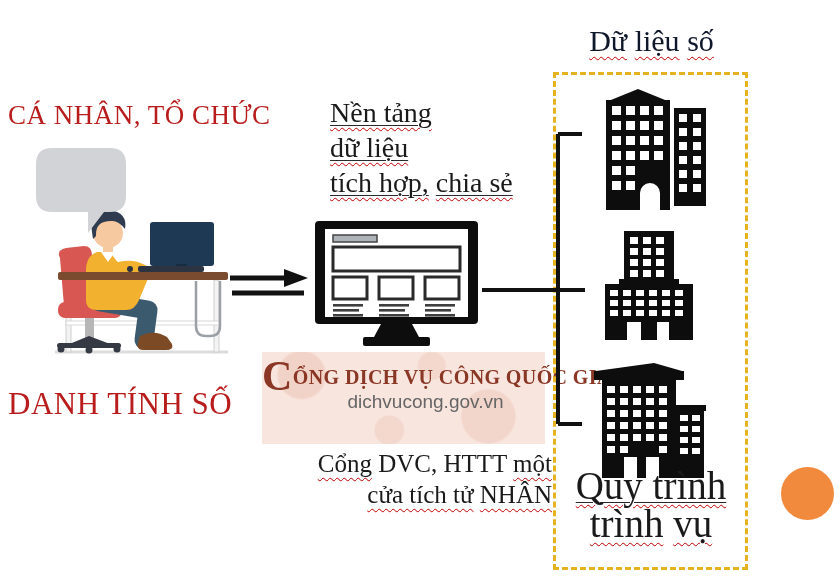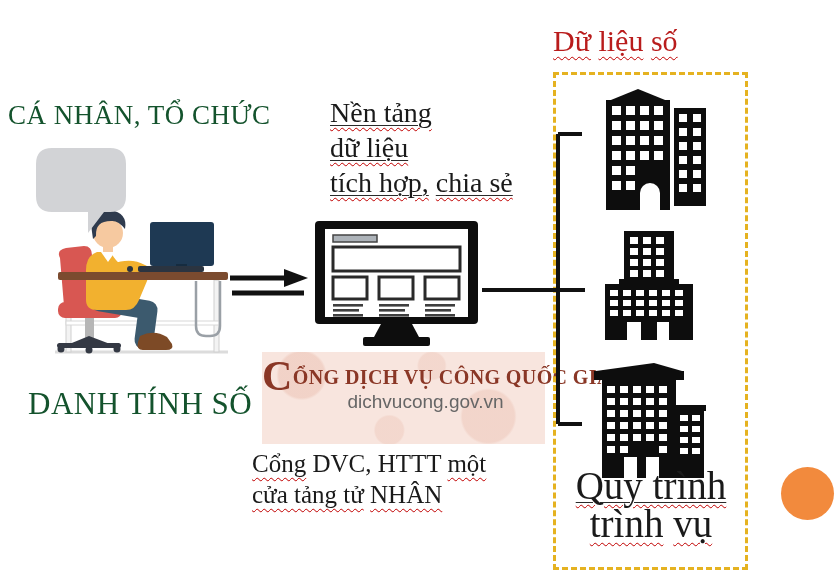--- a/index.html
+++ b/index.html
@@ -2,26 +2,26 @@
 <html><head>
 <meta charset="utf-8">
 <style>
   html,body{margin:0;padding:0;background:#fff;}
   .canvas{
     position:relative;width:840px;height:578px;background:#ffffff;overflow:hidden;
     font-family:"Liberation Serif","DejaVu Serif",serif;color:#1a1a1a;
   }
   .abs{position:absolute;}
   
-  .green-lbl{color:#14532d;font-weight:normal;letter-spacing:.5px;white-space:nowrap;}
+  .green-lbl{color:#b91c1c;font-weight:normal;letter-spacing:.5px;white-space:nowrap;}
   .lbl-top{left:8px;top:100px;font-size:27px;}
-  .lbl-bottom{left:8px;top:386px;font-size:31px;margin-left:20px;}
-  .red-title{left:553px;top:24px;width:197px;font-size:30px;color:#b91c1c;white-space:nowrap;}
+  .lbl-bottom{left:8px;top:386px;font-size:31px;}
+  .red-title{left:553px;top:24px;width:197px;text-align:center;font-size:30px;color:#0f172a;white-space:nowrap;}
   .center-heading{left:330px;top:72px;font-size:28px;line-height:35px;white-space:nowrap;margin-top:23px;}
-  .caption{left:252px;top:448px;width:300px;text-align:left;font-size:25px;line-height:31px;}
+  .caption{left:252px;top:448px;width:300px;text-align:right;font-size:25px;line-height:31px;}
   .process-lbl{left:556px;top:467px;width:190px;text-align:center;font-size:39px;line-height:38px;}
   
   .uwavy{text-decoration-line:underline;text-decoration-style:wavy;text-decoration-color:#c00000;text-decoration-thickness:1px;text-underline-offset:5px;}
   .usolid{text-decoration-line:underline;text-decoration-style:solid;text-decoration-color:#2a2a2a;text-decoration-thickness:1px;text-underline-offset:3px;}
   
   .data-box{left:553px;top:72px;width:195px;height:498px;border:3px dashed #e5b220;box-sizing:border-box;}
   
   .banner{
     left:262px;top:352px;width:283px;height:92px;
     background:
@@ -136,21 +136,21 @@
     <div class="banner-url">dichvucong.gov.vn</div>
   </div>
 
   <div class="abs caption">
     <div>
       <span class="uwavy">Cổng</span>
       <span>DVC, HTTT</span>
       <span class="uwavy">một</span>
     </div>
     <div>
-      <span class="uwavy">cửa tảng tử</span>
+      <span class="uwavy">cửa tích tử</span>
       <span class="uwavy">NHÂN</span>
     </div>
   </div>
 
   <div class="abs red-title">
     <span class="uwavy">Dữ</span>
     <span class="uwavy">liệu</span>
     <span class="uwavy">số</span>
   </div>
 

